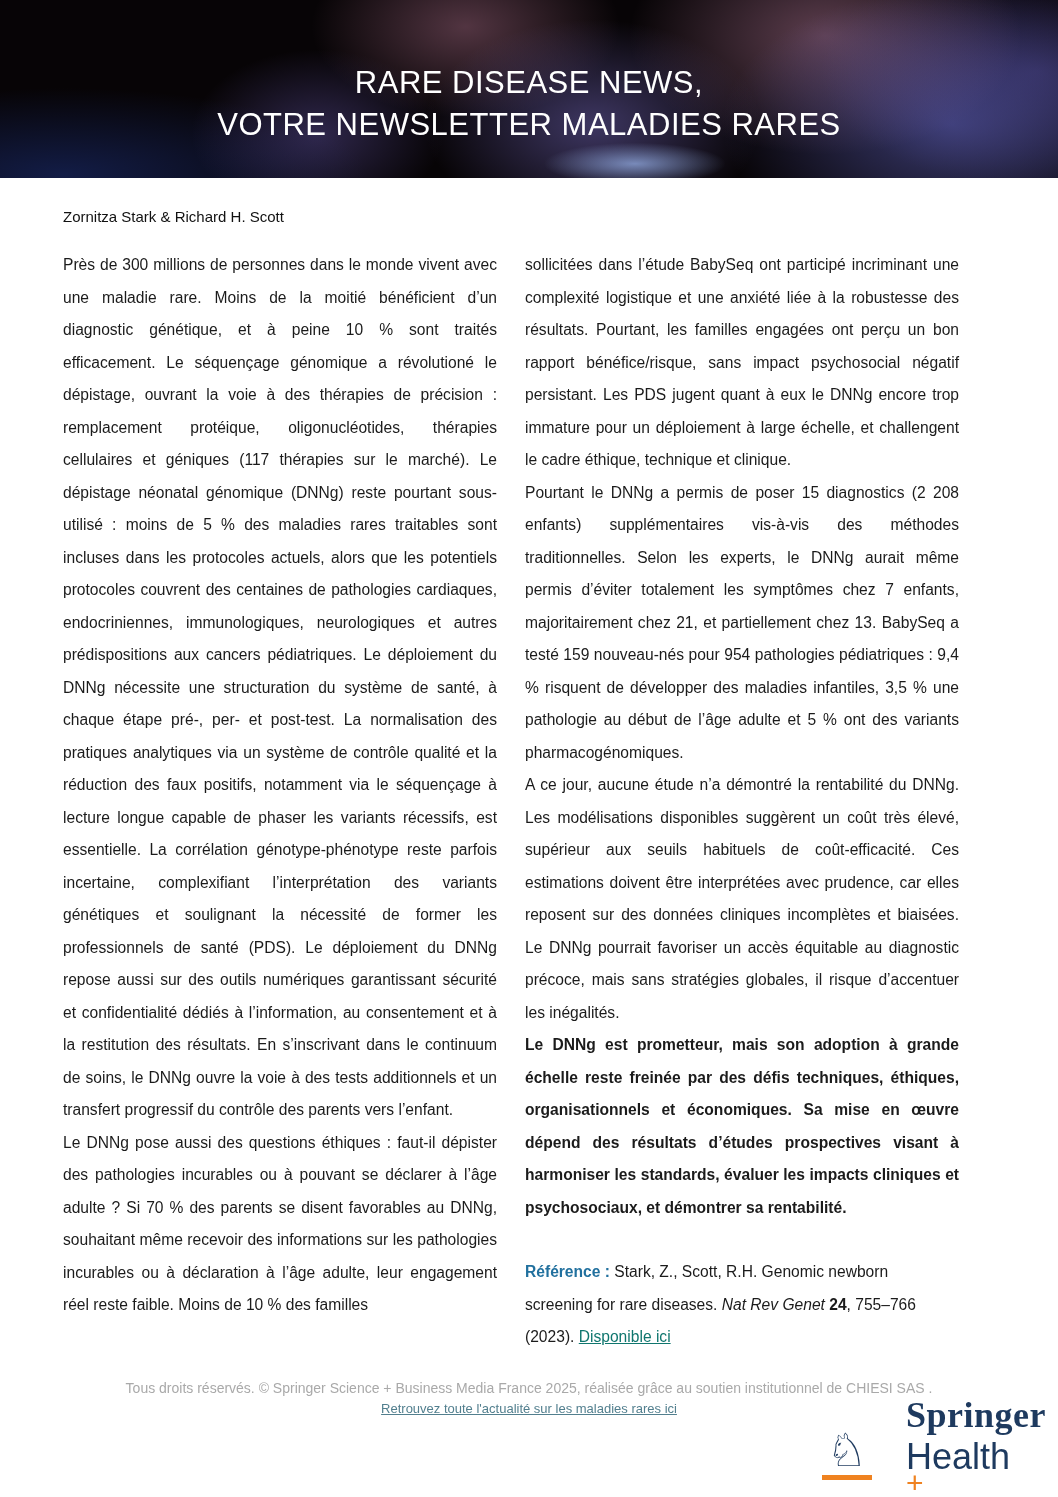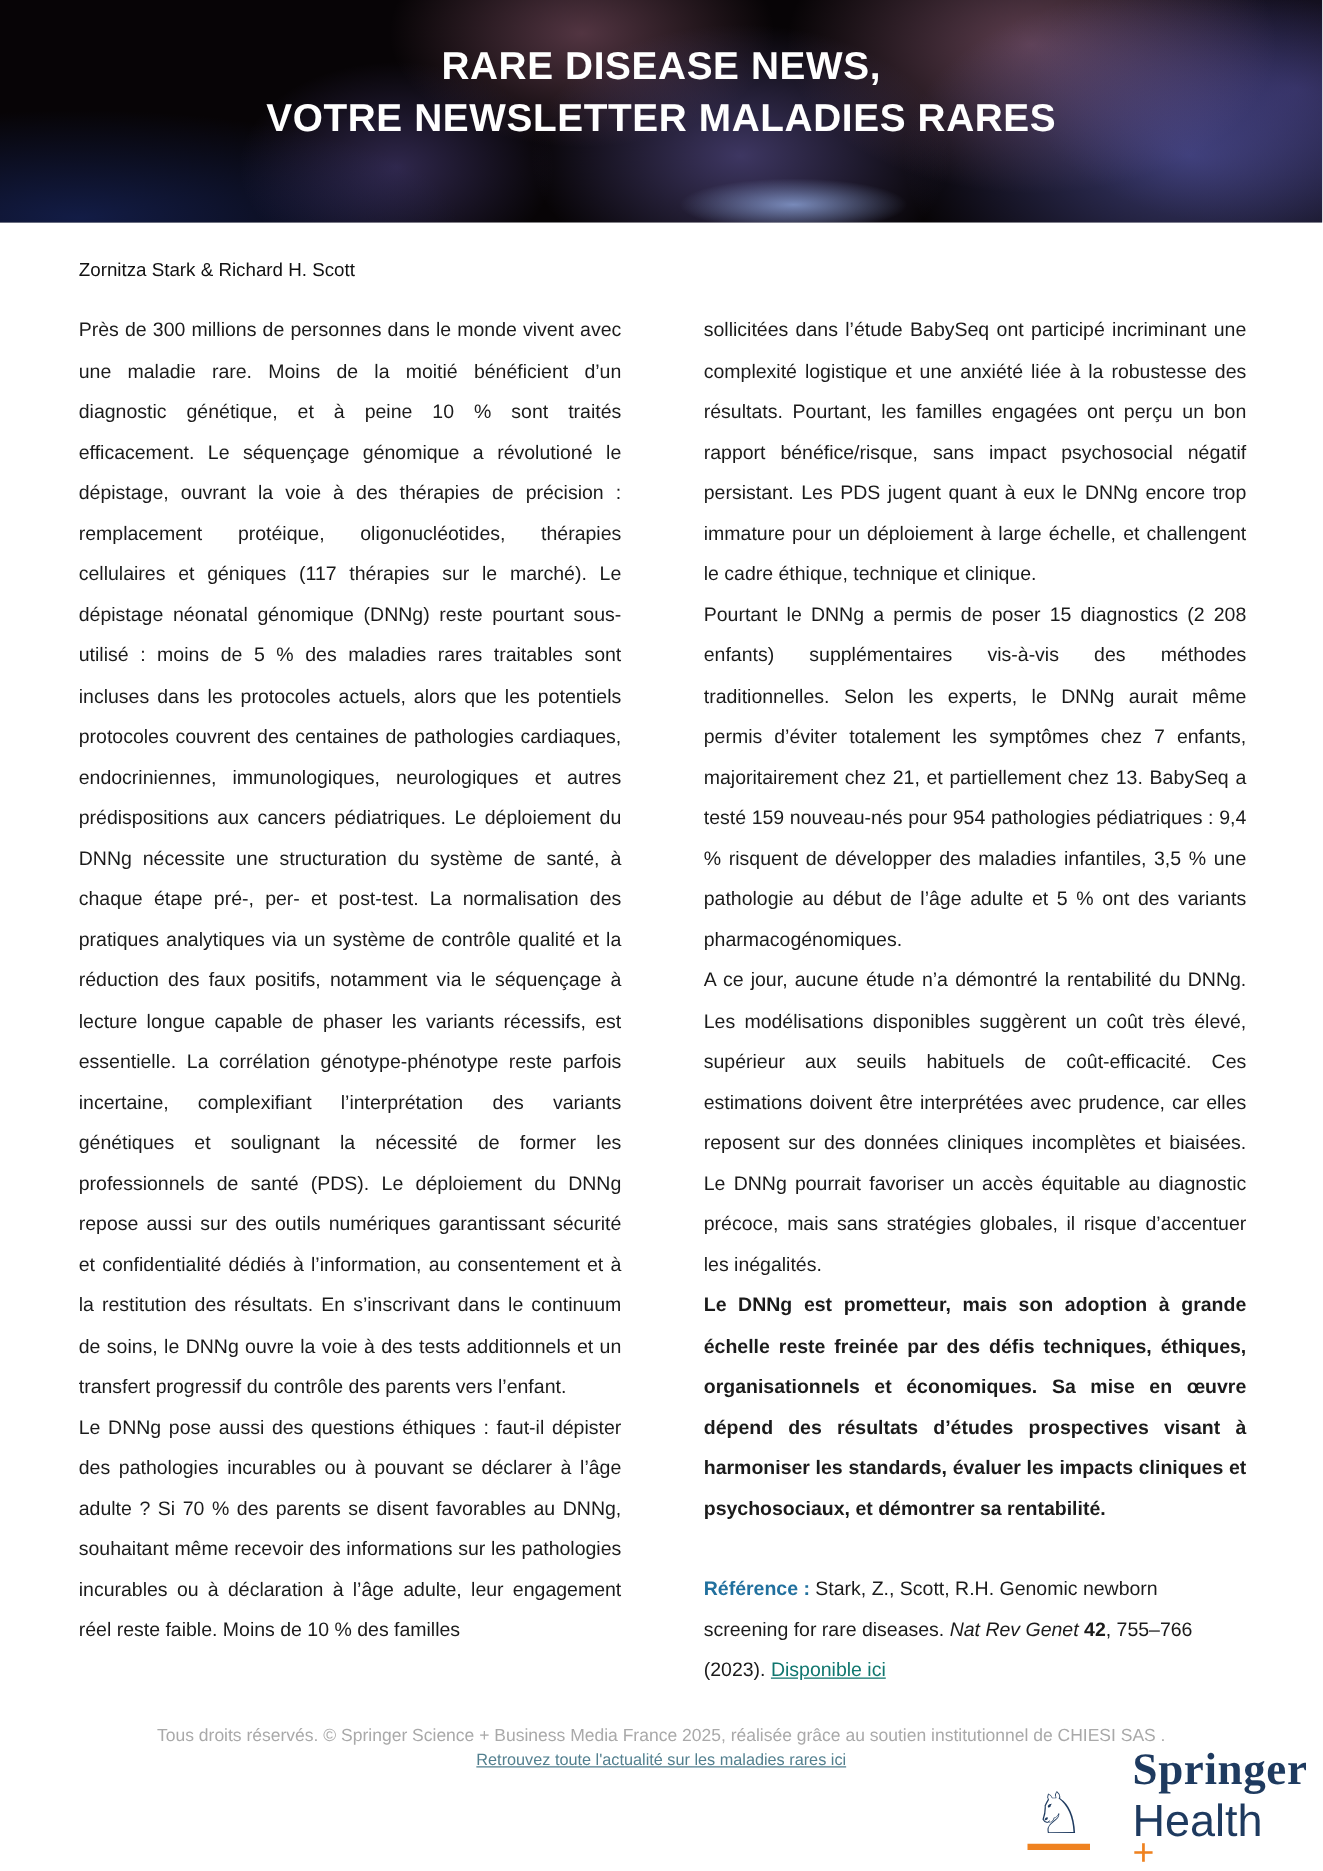--- a/index.html
+++ b/index.html
@@ -26,45 +26,45 @@
       radial-gradient(ellipse 280px 170px at 78% 20%, rgba(188,126,158,0.48), transparent 70%),
       radial-gradient(ellipse 240px 150px at 56% 70%, rgba(128,116,210,0.45), transparent 70%),
       radial-gradient(ellipse 220px 130px at 44% 15%, rgba(186,120,148,0.42), transparent 70%),
       radial-gradient(ellipse 180px 120px at 30% 75%, rgba(112,96,190,0.38), transparent 70%),
       radial-gradient(ellipse 420px 120px at 6% 98%, rgba(28,48,122,0.55), transparent 72%),
       radial-gradient(ellipse 300px 160px at 98% 40%, rgba(90,80,170,0.40), transparent 72%),
       #070406;
   }
   .banner-titles {
     position: absolute;
-    left: 0; right: 0; top: 32px;
+    left: 0; right: 0; top: 62px;
     text-align: center;
     color: #ffffff;
-    font-weight: 700;
+    font-weight: 400;
     letter-spacing: 0.5px;
   }
   .banner-line { font-size: 31px; line-height: 42px; }
 
   
   .article { padding: 26px 61px 0 63px; color: #1b1b1b; }
   .article-title {
     font-size: 16.6px;
     font-weight: 700;
     letter-spacing: -0.2px;
     color: #000000;
   }
   .article-authors {
     font-size: 15px;
     margin-top: 4px;
     color: #111111;
   }
 
   .columns {
     display: flex;
-    gap: 66px;
+    gap: 28px;
     margin-top: 24px;
   }
   .col { width: 434px; }
   .para {
     font-size: 15.6px;
     line-height: 32.5px;
     text-align: justify;
     color: #1b1b1b;
   }
   .para.bold { font-weight: 700; }
@@ -177,21 +177,21 @@
           <p class="para">Le DNNg pose aussi des questions éthiques : faut-il dépister des pathologies incurables ou à pouvant se déclarer à l’âge adulte ? Si 70 % des parents se disent favorables au DNNg, souhaitant même recevoir des informations sur les pathologies incurables ou à déclaration à l’âge adulte, leur engagement réel reste faible. Moins de 10 % des familles</p>
         </div>
       <div class="col">
         <div>
             <p class="para">sollicitées dans l’étude BabySeq ont participé incriminant une complexité logistique et une anxiété liée à la robustesse des résultats. Pourtant, les familles engagées ont perçu un bon rapport bénéfice/risque, sans impact psychosocial négatif persistant.  Les PDS jugent quant à eux le DNNg encore trop immature pour un déploiement à large échelle, et challengent le cadre éthique, technique et clinique.</p>
             <p class="para">Pourtant le DNNg a permis de poser 15 diagnostics (2 208 enfants) supplémentaires vis-à-vis des méthodes traditionnelles. Selon les experts, le DNNg aurait même permis d’éviter totalement les symptômes chez 7 enfants, majoritairement chez 21, et partiellement chez 13. BabySeq a testé 159 nouveau-nés pour 954 pathologies pédiatriques : 9,4 % risquent de développer des maladies infantiles, 3,5 % une pathologie au début de l’âge adulte et 5 % ont des variants pharmacogénomiques.</p>
             <p class="para">A ce jour, aucune étude n’a démontré la rentabilité du DNNg. Les modélisations disponibles suggèrent un coût très élevé, supérieur aux seuils habituels de coût-efficacité. Ces estimations doivent être interprétées avec prudence, car elles reposent sur des données cliniques incomplètes et biaisées. Le DNNg pourrait favoriser un accès équitable au diagnostic précoce, mais sans stratégies globales, il risque d’accentuer les inégalités.</p>
             <p class="para bold">Le DNNg est prometteur, mais son adoption à grande échelle reste freinée par des défis techniques, éthiques, organisationnels et économiques. Sa mise en œuvre dépend des résultats d’études prospectives visant à harmoniser les standards, évaluer les impacts cliniques et psychosociaux, et démontrer sa rentabilité.</p>
           </div>
         <p class="reference">
-          <span class="ref-label">Référence : </span><span>Stark, Z., Scott, R.H. Genomic newborn screening for rare diseases. </span><span class="ref-journal">Nat Rev Genet </span><span class="ref-volume">42</span><span>, 755–766 (2023). </span><a class="ref-link">Disponible ici</a>
+          <span class="ref-label">Référence : </span><span>Stark, Z., Scott, R.H. Genomic newborn screening for rare diseases. </span><span class="ref-journal">Nat Rev Genet </span><span class="ref-volume">24</span><span>, 755–766 (2023). </span><a class="ref-link">Disponible ici</a>
         </p>
       </div>
     </div>
   </div>
 
   <div class="footer">
     <div class="footer-copyright">Tous droits réservés. © Springer Science + Business Media France 2025, réalisée grâce au soutien institutionnel de CHIESI SAS .</div>
     <div class="footer-link-line">
       <a class="footer-link">Retrouvez toute l'actualité sur les maladies rares ici</a>
     </div>

